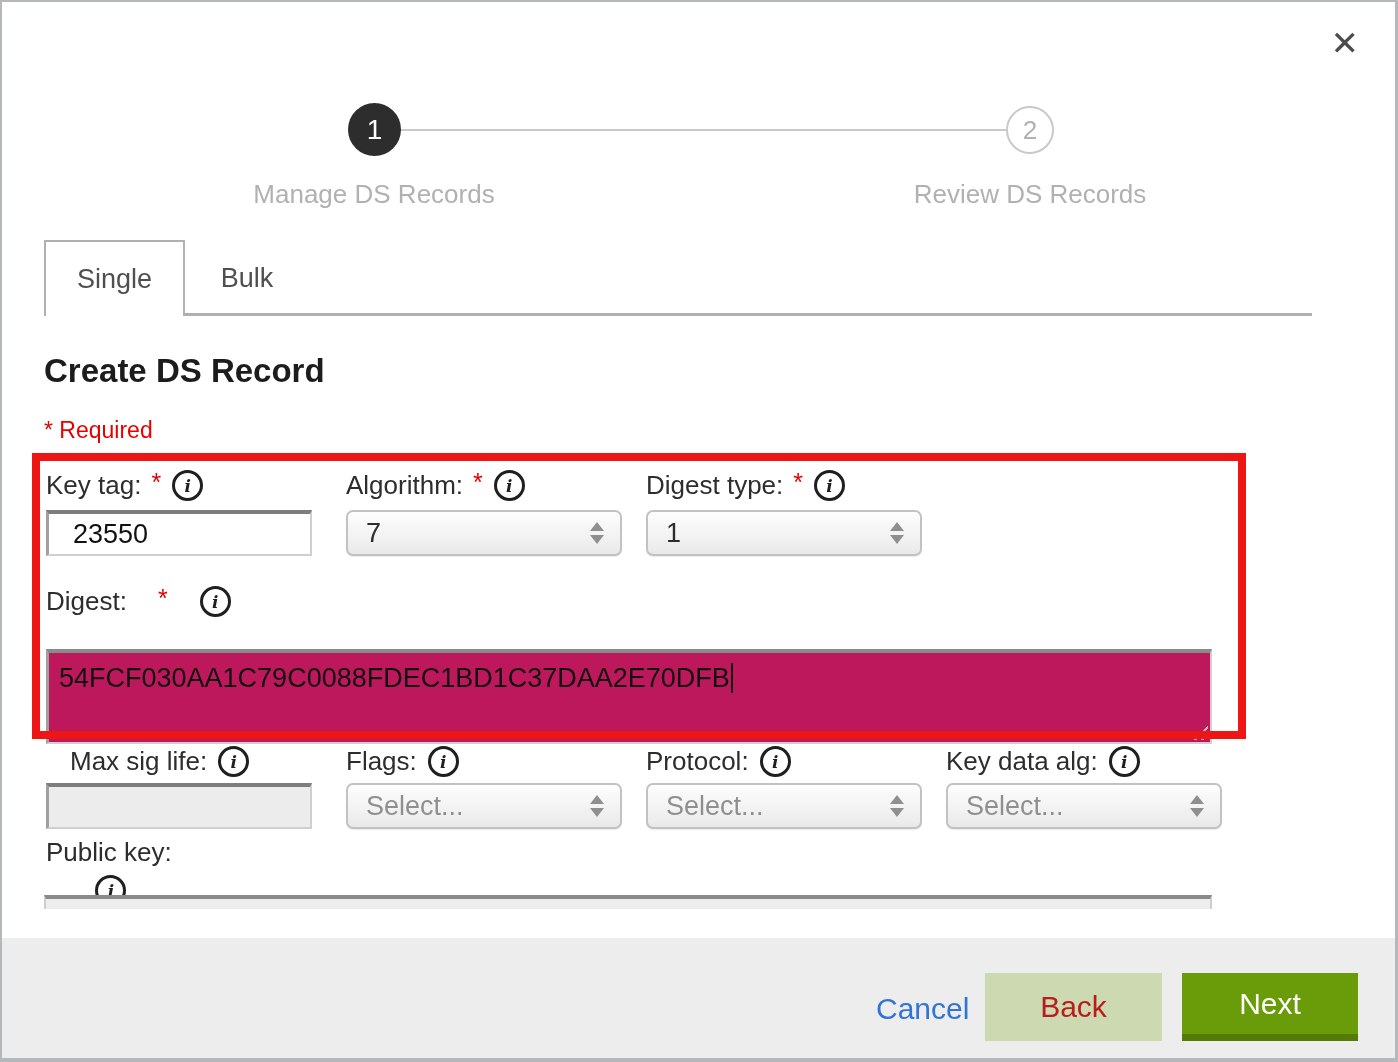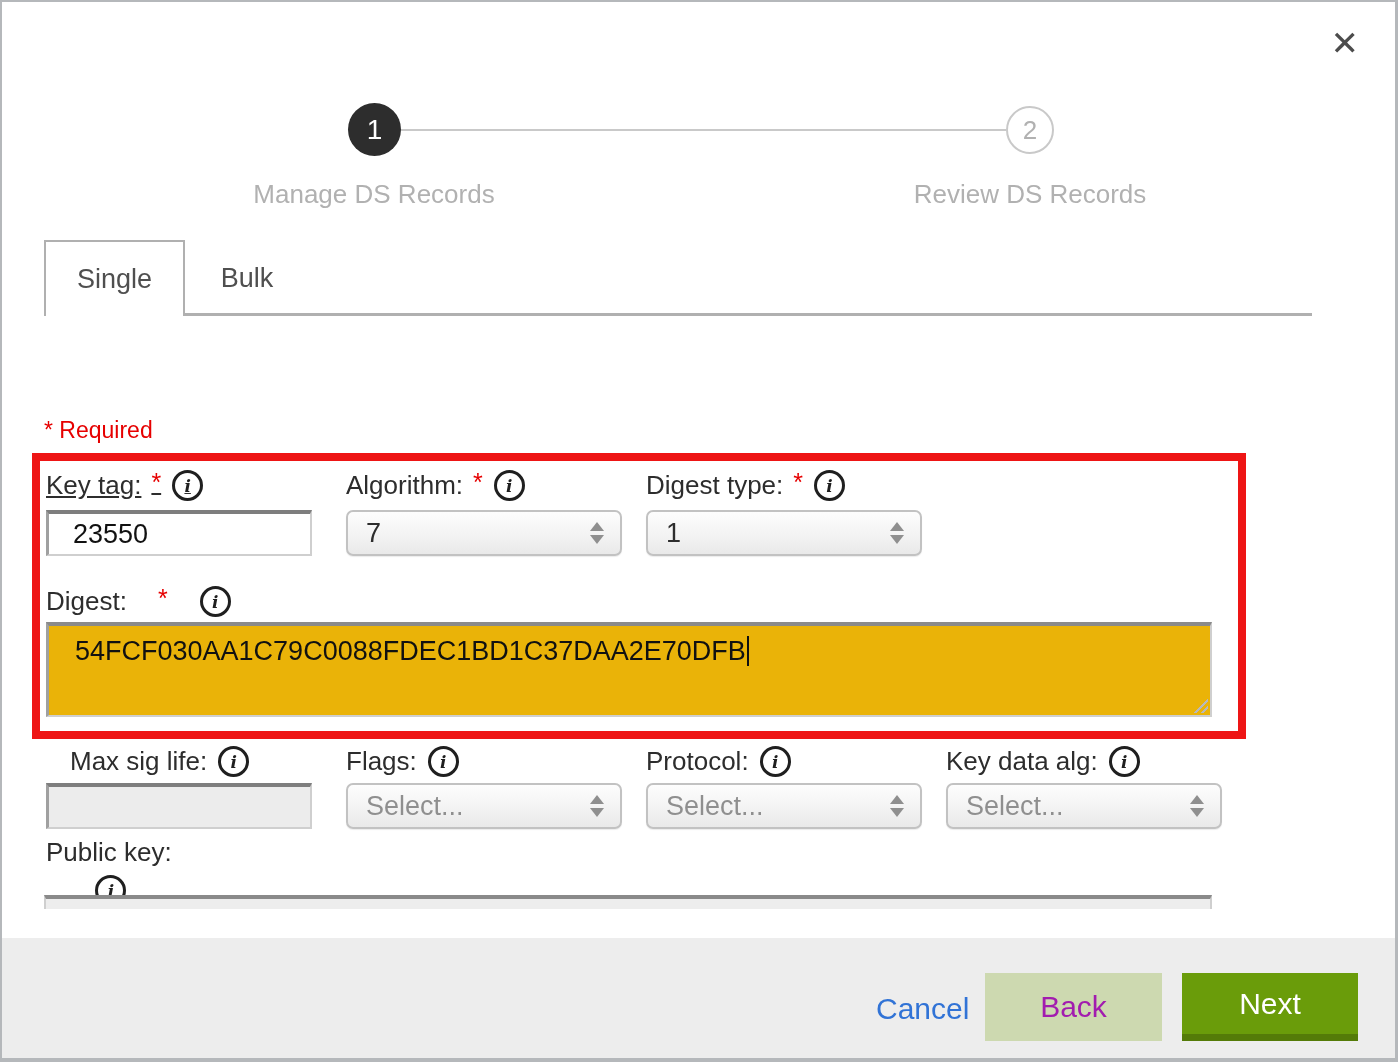--- a/index.html
+++ b/index.html
@@ -46,23 +46,23 @@
   }
   
   .text-input{
     position:absolute;box-sizing:border-box;height:46px;background:#fff;
     border:2px solid #cfcfcf;border-top:4px solid #7e7e7e;border-left:3px solid #a0a0a0;
     font-family:"Liberation Sans","DejaVu Sans",sans-serif;font-size:27px;color:#111;
     padding:0 10px;outline:none;
   }
   .text-input:disabled,.text-input.disabled{background:#ececec;}
   .faux-textarea{
-    position:absolute;box-sizing:border-box;background:#eab308;
+    position:absolute;box-sizing:border-box;background:#be185d;
     border:2px solid #cfcfcf;border-top:4px solid #8a8a8a;border-left:3px solid #a0a0a0;
-    font-size:27px;color:#111;padding:8px 26px;line-height:1.3;overflow:hidden;
+    font-size:27px;color:#111;padding:8px 10px;line-height:1.3;overflow:hidden;margin-top:27px;
   }
   .caret{display:inline-block;width:2px;height:30px;background:#111;vertical-align:text-bottom;margin-left:1px;}
   .resize-handle{
     position:absolute;right:2px;bottom:2px;width:16px;height:16px;
     background:repeating-linear-gradient(315deg,transparent 0 3px,#b9b9b9 3px 5px);
     clip-path:polygon(100% 0,100% 100%,0 100%);
   }
   
   .select-box{
     position:absolute;box-sizing:border-box;height:46px;width:276px;
@@ -77,21 +77,21 @@
   .arr-down{width:0;height:0;border-left:7px solid transparent;border-right:7px solid transparent;border-top:9px solid #8f8f8f;}
   
   .pubkey-frag{
     position:absolute;left:42px;top:893px;width:1168px;height:14px;box-sizing:border-box;
     background:#ededed;border:2px solid #cfcfcf;border-top:4px solid #8a8a8a;border-bottom:none;
   }
   
   .footer{position:absolute;left:0;right:0;bottom:0;height:120px;background:#ededed;}
   .cancel-link{position:absolute;left:874px;top:990px;font-size:30px;color:#3173d6;cursor:pointer;}
   .btn{position:absolute;top:971px;height:68px;box-sizing:border-box;display:flex;align-items:center;justify-content:center;font-size:30px;cursor:pointer;border:none;}
-  .btn-back{left:983px;width:177px;background:#cdd9b0;color:#a21caf;}
+  .btn-back{left:983px;width:177px;background:#cdd9b0;color:#b91c1c;}
   .btn-next{left:1180px;width:176px;background:#6a9c0a;border-bottom:7px solid #547b08;color:#fff;}
 </style>
 </head>
 <body>
 
 <div id="modal">
 
   <div class="close-btn">✕</div>
 
   <div>
@@ -103,25 +103,26 @@
       <span>2</span>
     </div>
     <div class="step-label step-label-1">Manage DS Records</div>
     <div class="step-label step-label-2">Review DS Records</div>
   </div>
 
   <div class="tab tab-single">Single</div>
   <div class="tab tab-bulk">Bulk</div>
   <div class="tab-underline"></div>
 
+  <div class="form-title">Create DS Record</div>
   <div class="required-note">* Required</div>
 
   <div class="annotation-box"></div>
 
-  <div class="field-label" style="left:44px;top:468px;text-decoration:underline;">
+  <div class="field-label" style="left:44px;top:468px;">
     <span>Key tag:</span>
     <span class="req-star">*</span>
     <span class="info-icon">i</span>
   </div>
   <div class="field-label" style="left:344px;top:468px;">
     <span>Algorithm:</span>
     <span class="req-star">*</span>
     <span class="info-icon">i</span>
   </div>
   <div class="field-label" style="left:644px;top:468px;">

